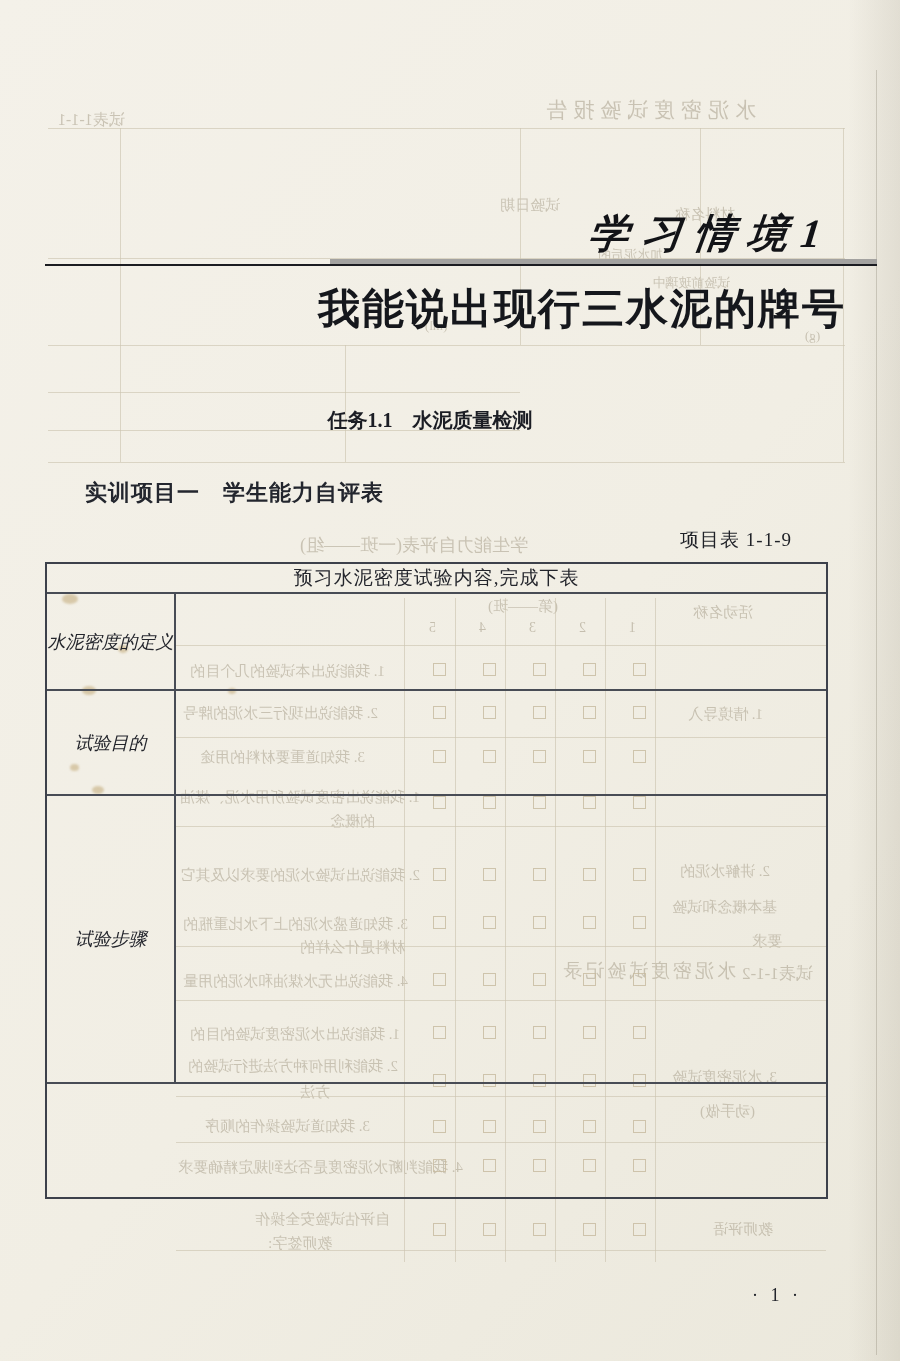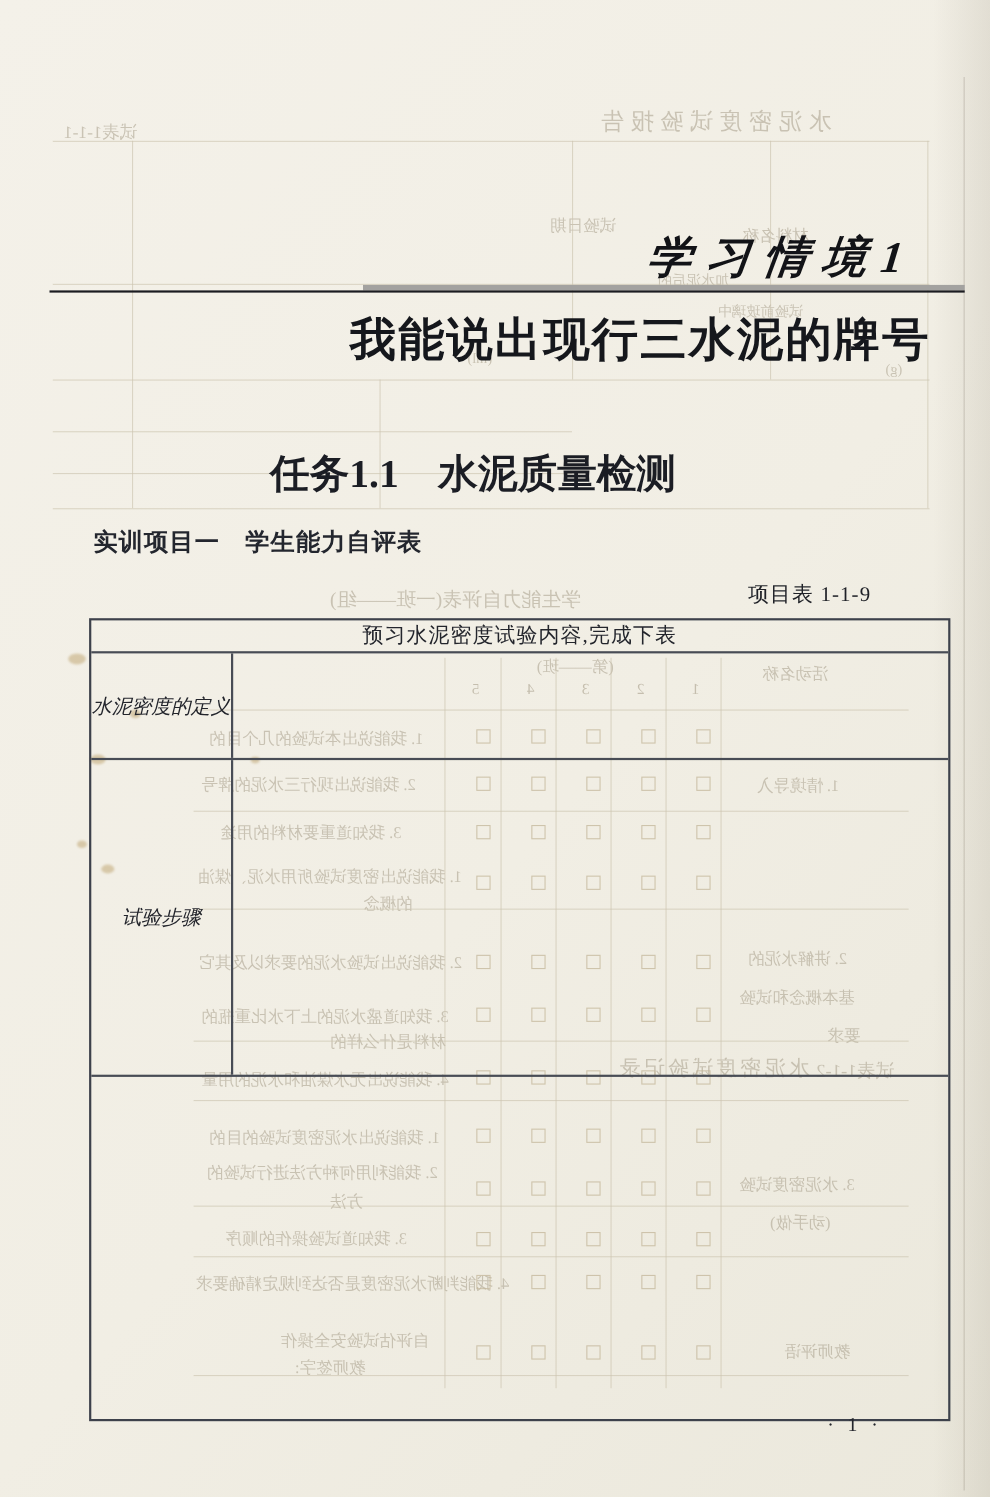--- a/index.html
+++ b/index.html
@@ -26,27 +26,27 @@
   .bleed-vline{position:absolute;width:1px;background:#cdc5b1;opacity:.65;}
   
   .front{position:absolute;inset:0;z-index:2;}
   .script-title{position:absolute;top:206px;right:66px;font-size:40px;font-weight:700;
     font-style:italic;letter-spacing:13px;color:#121317;transform:skewX(-7deg);white-space:nowrap;}
   .rule-band{position:absolute;left:330px;top:259px;width:547px;height:5px;background:#a3a2a0;}
   .rule-line{position:absolute;left:45px;top:264px;width:832px;height:2px;background:#1b1c21;}
   .chapter-title{position:absolute;top:281px;right:54px;font-size:42px;font-weight:700;
     letter-spacing:2px;color:#15171c;white-space:nowrap;}
   .task-heading{position:absolute;top:407px;left:0;width:860px;text-align:center;
-    font-size:36px;font-weight:700;color:#1b1d24;white-space:nowrap;}
+    font-size:20px;font-weight:700;color:#1b1d24;white-space:nowrap;}
   .project-heading{position:absolute;top:478px;left:85px;font-size:22px;font-weight:600;
     color:#23262e;font-family:"Liberation Sans","DejaVu Sans",sans-serif;letter-spacing:1px;white-space:nowrap;}
   .table-caption{position:absolute;top:527px;left:0;width:792px;text-align:right;
     font-size:19px;color:#1f2127;letter-spacing:1px;}
-  .main-table{position:absolute;left:45px;top:562px;width:783px;height:730px;
-    border:2px solid #3d414b;box-sizing:border-box;display:flex;flex-direction:column;margin-left:36px;}
+  .main-table{position:absolute;left:45px;top:562px;width:783px;height:637px;
+    border:2px solid #3d414b;box-sizing:border-box;display:flex;flex-direction:column;}
   .t-header{height:30px;flex:0 0 30px;display:flex;align-items:center;justify-content:center;
     font-size:19px;letter-spacing:1px;color:#23252c;border-bottom:2px solid #484c55;box-sizing:border-box;}
   .t-row{display:flex;border-bottom:2px solid #484c55;box-sizing:border-box;font-style:italic;}
   .t-row.last{border-bottom:none;flex:1;}
   .r1{height:97px;flex:0 0 97px;}
   .r2{height:105px;flex:0 0 105px;}
   .r3{height:99px;flex:0 0 99px;}
   .r4{height:288px;flex:0 0 288px;}
   .t-label{width:129px;flex:0 0 129px;border-right:2px solid #484c55;box-sizing:border-box;
     display:flex;align-items:center;justify-content:center;font-size:18px;color:#23252c;white-space:nowrap;}
@@ -210,20 +210,24 @@
     <div class="table-caption">项目表 1-1-9</div>
 
     <div class="main-table">
       <div class="t-header">预习水泥密度试验内容,完成下表</div>
 
       <div class="t-row r1">
         <div class="t-label">水泥密度的定义</div>
         <div class="t-content"></div>
       </div>
 
+      <div class="t-row r2">
+        <div class="t-label">试验目的</div>
+        <div class="t-content"></div>
+      </div>
 
 
       <div class="t-row r4">
         <div class="t-label">试验步骤</div>
         <div class="t-content"></div>
       </div>
 
       <div class="t-row last">
         <div class="t-content"></div>
       </div>

